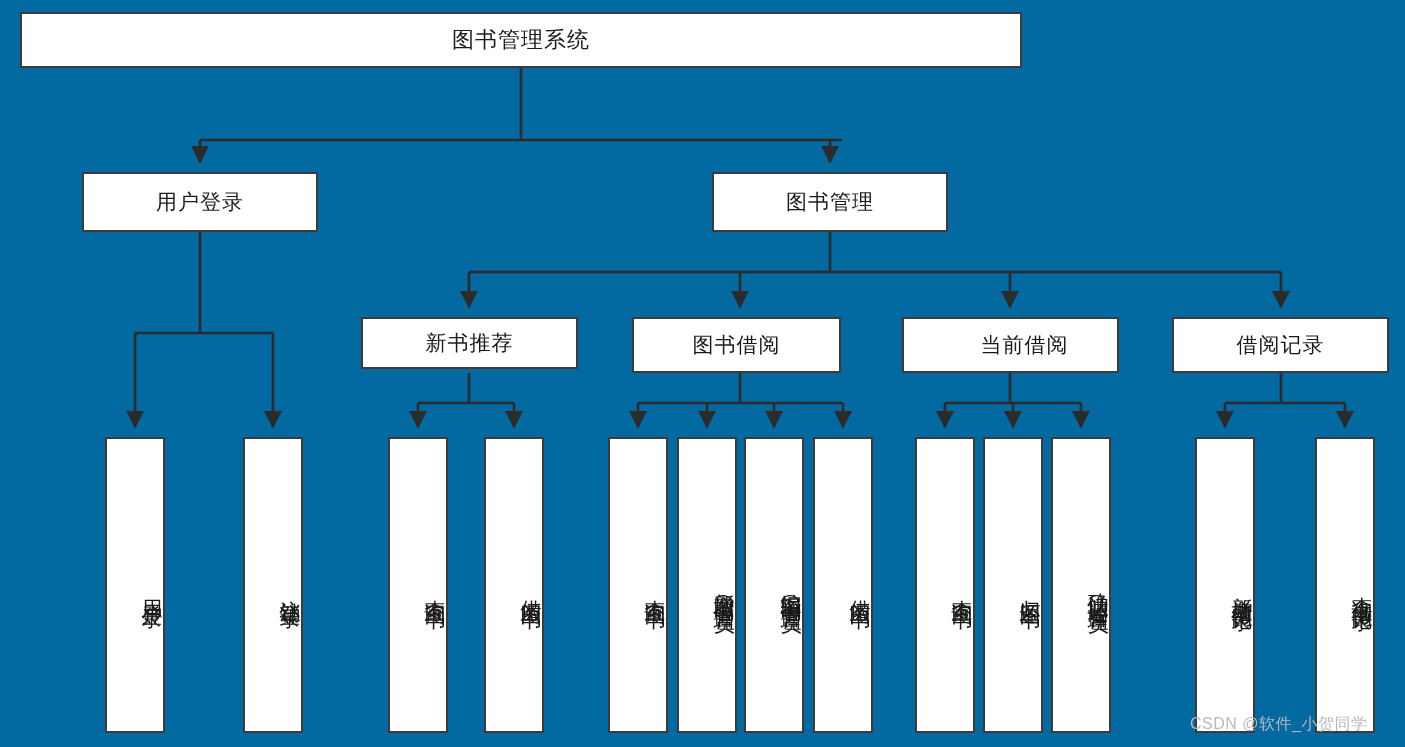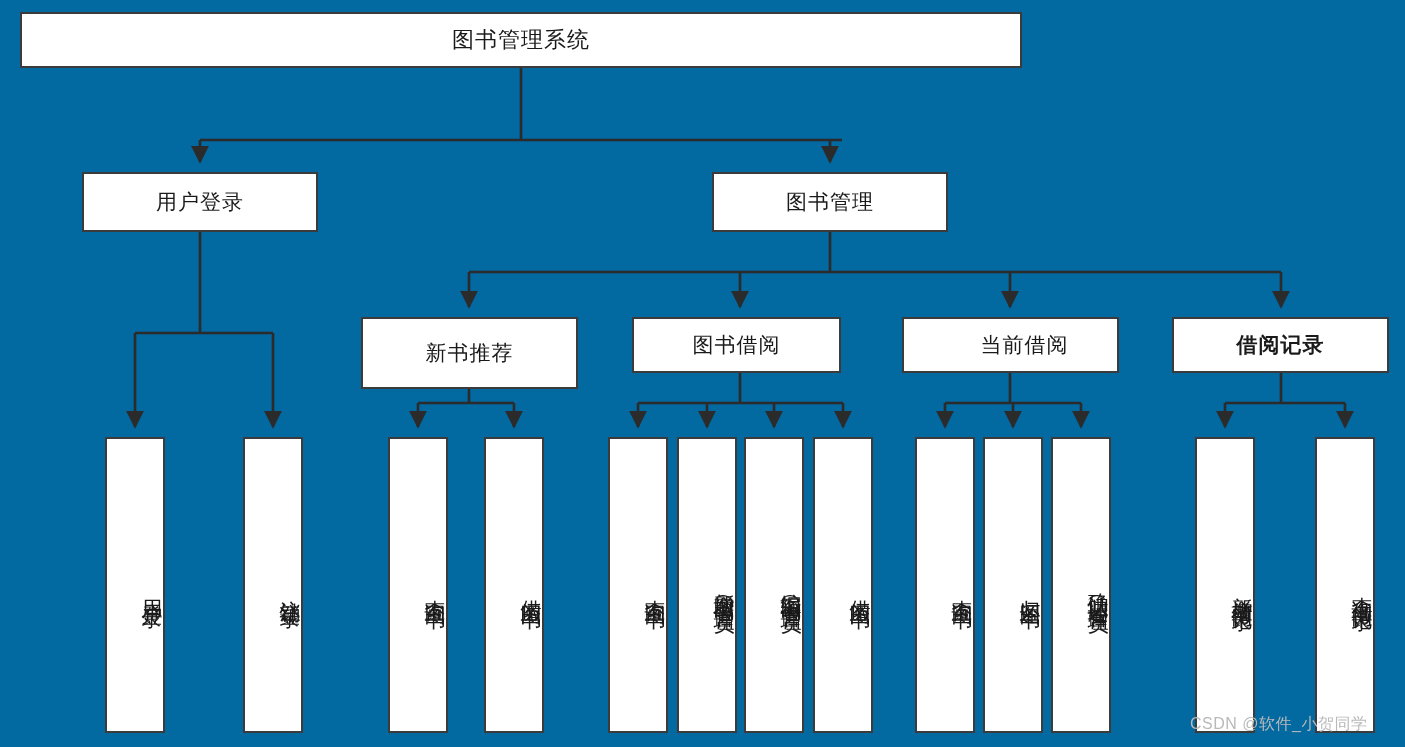--- a/index.html
+++ b/index.html
@@ -71,24 +71,24 @@
       <path d="M 1225 403 L 1225 427" marker-end="url(#arrow)"></path>
       <path d="M 1345 403 L 1345 427" marker-end="url(#arrow)"></path>
     </g>
   </svg>
 
   <div class="node h root" style="left:20px;top:12px;width:1002px;height:56px;">图书管理系统</div>
 
   <div class="node h" style="left:82px;top:172px;width:236px;height:60px;">用户登录</div>
   <div class="node h" style="left:712px;top:172px;width:236px;height:60px;">图书管理</div>
 
-  <div class="node h" style="left:361px;top:317px;width:217px;height:72px;">新书推荐</div>
+  <div class="node h" style="left:361px;top:317px;width:217px;height:52px;">新书推荐</div>
   <div class="node h" style="left:632px;top:317px;width:209px;height:56px;">图书借阅</div>
   <div class="node h" style="left:902px;top:317px;width:217px;height:56px;padding-left:28px;">当前借阅</div>
-  <div class="node h" style="left:1172px;top:317px;width:217px;height:56px;font-weight:bold;">借阅记录</div>
+  <div class="node h" style="left:1172px;top:317px;width:217px;height:56px;">借阅记录</div>
 
   <div class="node v" style="left:105px;top:437px;width:60px;height:296px;">用户登录</div>
   <div class="node v" style="left:243px;top:437px;width:60px;height:296px;">注销登录</div>
   <div class="node v" style="left:388px;top:437px;width:60px;height:296px;">查询图书</div>
   <div class="node v" style="left:484px;top:437px;width:60px;height:296px;">借阅图书</div>
   <div class="node v" style="left:608px;top:437px;width:60px;height:296px;">查询图书</div>
   <div class="node v" style="left:677px;top:437px;width:60px;height:296px;">新增图书（管理员）</div>
   <div class="node v" style="left:744px;top:437px;width:60px;height:296px;">编辑图书（管理员）</div>
   <div class="node v" style="left:813px;top:437px;width:60px;height:296px;">借阅图书</div>
   <div class="node v" style="left:915px;top:437px;width:60px;height:296px;">查询图书</div>

